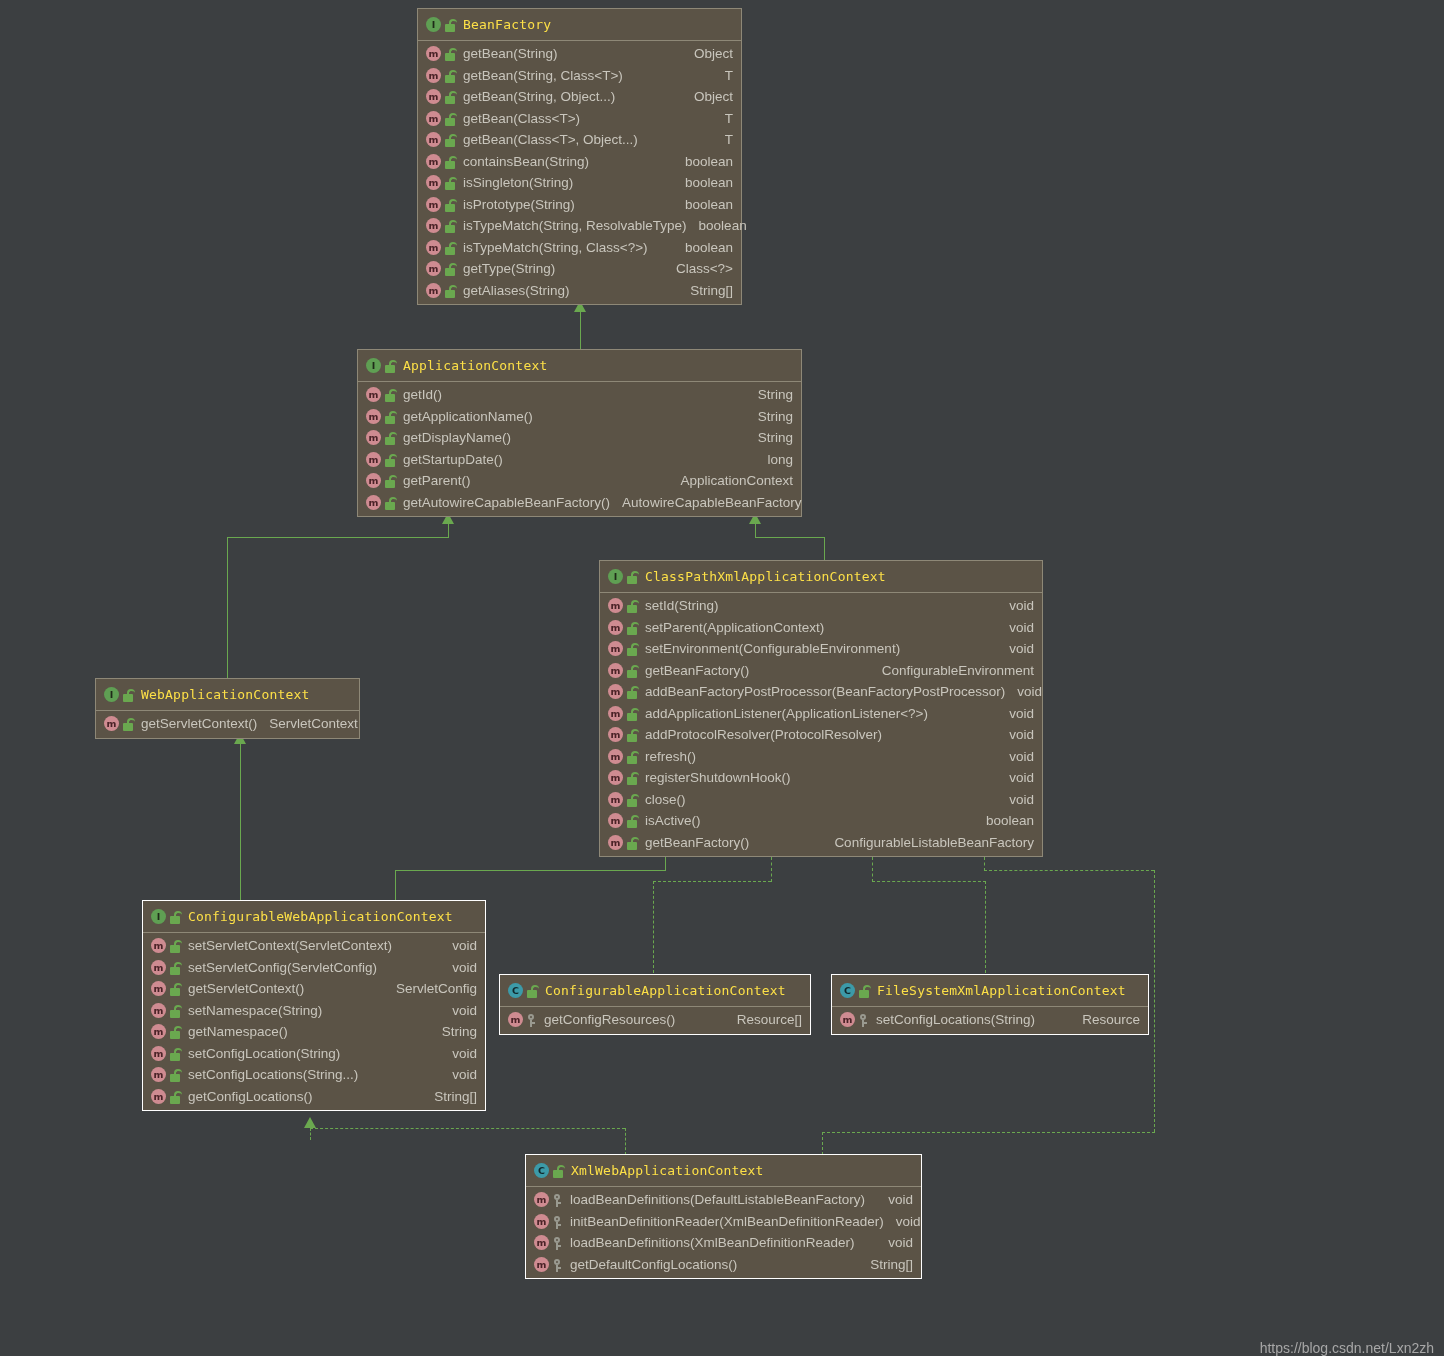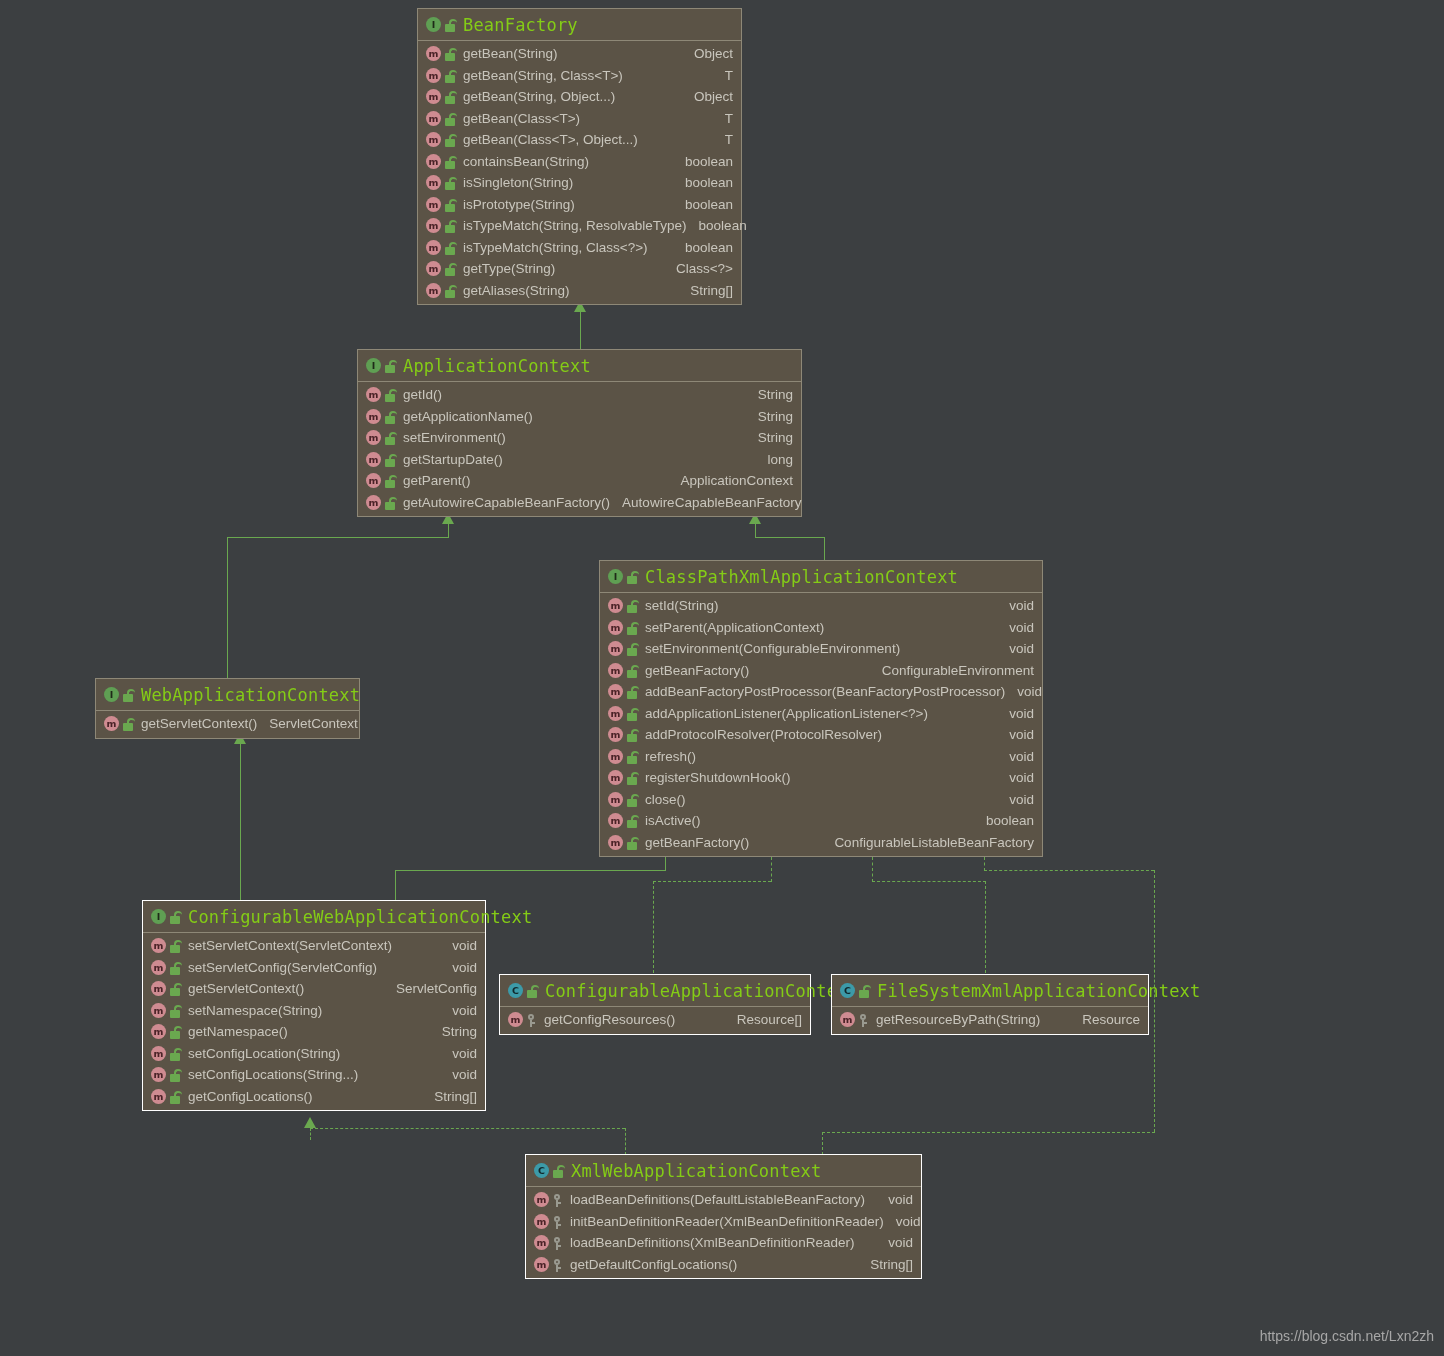--- a/index.html
+++ b/index.html
@@ -30,22 +30,22 @@
     display: flex;
     align-items: center;
     height: 32px;
     padding: 0 10px 0 8px;
     border-bottom: 1px solid #8e8877;
     box-sizing: border-box;
     background: #5b5346;
   }
   .uml-title .tname {
     font-family: "DejaVu Sans Mono", monospace;
-    font-size: 17px;
-    color: #84cc16;
+    font-size: 13px;
+    color: #fde047;
     letter-spacing: 0.2px;
     white-space: nowrap;
   }
   .uml-members {
     padding: 2px 0 3px 0;
   }
   .uml-row {
     display: flex;
     align-items: center;
     height: 21.5px;
@@ -152,21 +152,21 @@
     width: 0; height: 0;
     border-left: 6px solid transparent;
     border-right: 6px solid transparent;
     border-bottom: 11px solid #6aa84f;
   }
 
   
   .watermark {
     position: absolute;
     right: 10px;
-    bottom: 12px;
+    bottom: 0;
     font-family: "Liberation Sans", sans-serif;
     font-size: 14px;
     color: #a7a7a7;
     padding-left: 41px;
   }
 </style>
 </head>
 <body>
 
 <div id="canvas">
@@ -365,21 +365,21 @@
           </span>
         <span class="mname">getApplicationName()</span>
         <span class="mtype">String</span>
       </div>
       <div class="uml-row">
         <span class="ico ico-circle ico-method">m</span>
         <span class="ico ico-lock">
             <span class="shackle"></span>
             <span class="body"></span>
           </span>
-        <span class="mname">setEnvironment()</span>
+        <span class="mname">getDisplayName()</span>
         <span class="mtype">String</span>
       </div>
       <div class="uml-row">
         <span class="ico ico-circle ico-method">m</span>
         <span class="ico ico-lock">
             <span class="shackle"></span>
             <span class="body"></span>
           </span>
         <span class="mname">getStartupDate()</span>
         <span class="mtype">long</span>
@@ -666,21 +666,21 @@
       <span class="tname">FileSystemXmlApplicationContext</span>
     </div>
     <div class="uml-members">
       <div class="uml-row">
         <span class="ico ico-circle ico-method">m</span>
         <span class="ico ico-key">
             <span class="ring"></span>
             <span class="shaft"></span>
             <span class="tooth"></span>
           </span>
-        <span class="mname">getResourceByPath(String)</span>
+        <span class="mname">setConfigLocations(String)</span>
         <span class="mtype">Resource</span>
       </div>
     </div>
   </div>
 
   <div class="uml-box selected" style="left:525px; top:1154px; width:397px;">
     <div class="uml-title">
       <span class="ico ico-circle ico-class">C</span>
       <span class="ico ico-lock">
           <span class="shackle"></span>

